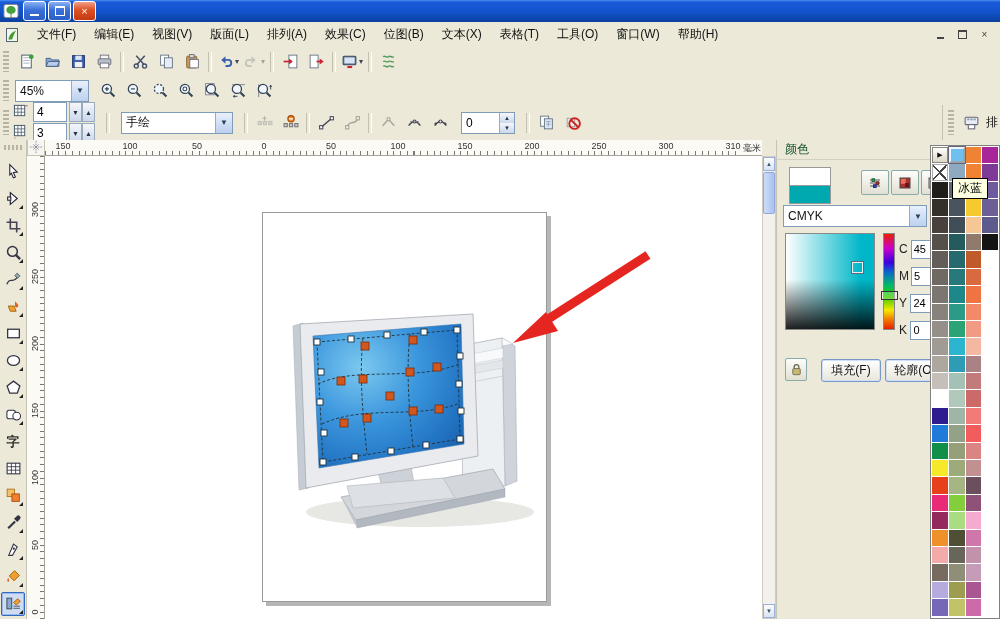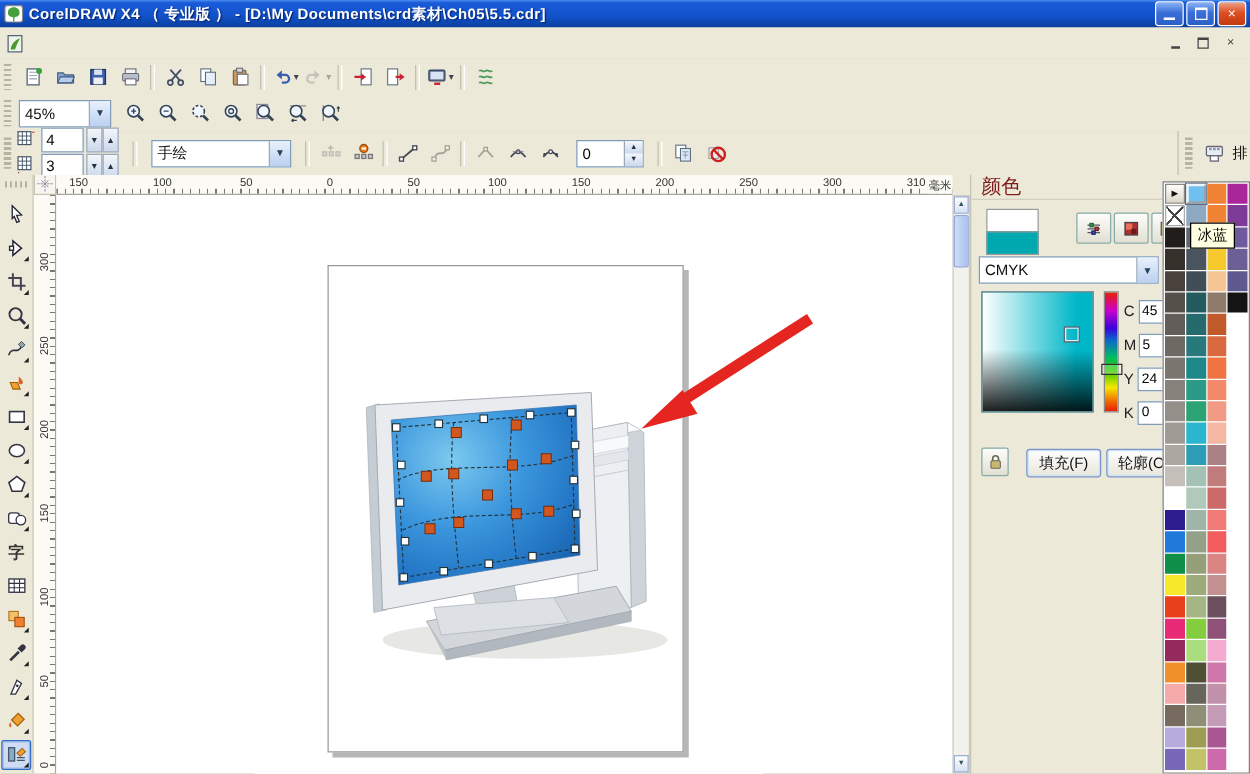--- a/index.html
+++ b/index.html
@@ -60,21 +60,21 @@
   .vlab{position:absolute;left:1px;transform:rotate(-90deg);transform-origin:center;font-size:9px;color:#333;width:14px;text-align:center;}
   .canvas{position:absolute;left:45px;top:16px;width:717px;height:463px;background:#fff;overflow:hidden;}
   .page{position:absolute;left:217px;top:56px;width:283px;height:388px;background:#fff;border:1px solid #999;box-shadow:4px 4px 0 0 #b6b6b6;}
   .canvas svg.art{position:absolute;left:0;top:0;}
   
   .vscroll{position:absolute;left:762px;top:16px;width:14px;height:463px;background:#f2f1ec;border:1px solid #d0ccc0;box-sizing:border-box;}
   .sbtn{position:absolute;left:0;width:12px;height:14px;background:linear-gradient(180deg,#fdfdfb,#d8e2f4);border:1px solid #9ab0d8;box-sizing:border-box;display:flex;align-items:center;justify-content:center;font-size:6px;color:#356;}
   .sthumb{position:absolute;left:0;top:15px;width:12px;height:42px;background:linear-gradient(90deg,#cfdcf8,#aac2ee);border:1px solid #90a8dc;border-radius:2px;box-sizing:border-box;}
   
   .docker{position:absolute;left:776px;top:0;width:154px;height:479px;background:#ece9d8;border-left:1px solid #c8c4b4;overflow:hidden;}
-  .dtitle{height:19px;line-height:19px;padding-left:8px;font-size:16px;color:#7f1d1d;border-bottom:1px solid #d4d0c0;}
+  .dtitle{height:19px;line-height:19px;padding-left:8px;font-size:12px;color:#14532d;border-bottom:1px solid #d4d0c0;}
   .swatch{position:absolute;left:12px;width:42px;height:19px;border:1px solid #999;box-sizing:border-box;}
   .dbtn{position:absolute;width:26px;height:23px;border:1px solid #8aa;border-radius:2px;background:linear-gradient(180deg,#fdfdfb,#e2e0d2);display:flex;align-items:center;justify-content:center;}
   .picker{position:absolute;left:8px;top:93px;width:90px;height:97px;border:1px solid #888;box-sizing:border-box;background:linear-gradient(to top,rgba(0,0,0,.88),rgba(0,0,0,0) 52%),linear-gradient(to right,#ffffff,rgba(255,255,255,0) 85%),#00b7c9;}
   .psel{position:absolute;left:66px;top:28px;width:9px;height:9px;border:1px solid #eee;outline:1px solid #667;}
   .huebar{position:absolute;left:106px;top:93px;width:12px;height:97px;border:1px solid #888;box-sizing:border-box;background:linear-gradient(to bottom,#e82000 0%,#cc00cc 15%,#3b00dd 30%,#0b66cc 40%,#00ba66 54%,#33cc00 66%,#f5e800 80%,#f07000 91%,#e82000 100%);}
   .hsel{position:absolute;left:104px;top:151px;width:15px;height:7px;border:1px solid #333;background:rgba(255,255,255,.25);}
   .crow{position:absolute;left:122px;width:40px;height:18px;display:flex;align-items:center;gap:3px;}
   .crow .clab{font-size:12px;color:#222;width:9px;}
   .crow .cin{width:24px;height:17px;background:#fff;border:1px solid #7f9db9;padding:0 2px;font-size:11px;display:flex;align-items:center;}
   .lockbtn{position:absolute;left:8px;top:218px;width:20px;height:21px;border:1px solid #8aa;border-radius:2px;background:linear-gradient(180deg,#fdfdfb,#e2e0d2);display:flex;align-items:center;justify-content:center;}
@@ -95,39 +95,52 @@
 <div id="app">
 
   <div class="titlebar">
     <span class="appicon">
       <svg viewBox="0 0 16 16" width="16" height="15">
           <rect x="0.5" y="0.5" width="15" height="14" rx="2" fill="#fff" stroke="#888"></rect>
           <path d="M8 2 C11 2 13 4 13 6.5 C13 9 11 10.5 8.6 10.5 L8.6 12.5 L7.4 12.5 L7.4 10.5 C5 10.5 3 9 3 6.5 C3 4 5 2 8 2 Z" fill="#46a03c"></path>
           <path d="M7.4 12.5 h1.2 v1.5 h-1.2 z" fill="#46a03c"></path>
         </svg>
     </span>
-    <span class="ttext">CorelDRAW X4 （ 专业版 ） - [D:\My Documents\crd素材\Ch05\5.5.cdr]</span>
     <span class="wbtns">
       <span class="wbtn">
           <b class="minline"></b>
         </span>
       <span class="wbtn">
           <b class="restbox"></b>
         </span>
       <span class="wbtn close">×</span>
     </span>
   </div>
 
   <div class="menubar">
     <span class="docicon">
       <svg viewBox="0 0 16 16" width="16" height="16">
           <rect x="2.5" y="1.5" width="11" height="13" fill="#eef6ea" stroke="#567"></rect>
           <path d="M4.5 12.5 C5 8 8 5 12 3.5 C10 7 9 10 8 12.5 Z" fill="#4a9a30"></path>
         </svg>
     </span>
+    <span id="menu-items" style="display:flex;">
+        <span class="mitem">文件(F)</span>
+        <span class="mitem">编辑(E)</span>
+        <span class="mitem">视图(V)</span>
+        <span class="mitem">版面(L)</span>
+        <span class="mitem">排列(A)</span>
+        <span class="mitem">效果(C)</span>
+        <span class="mitem">位图(B)</span>
+        <span class="mitem">文本(X)</span>
+        <span class="mitem">表格(T)</span>
+        <span class="mitem">工具(O)</span>
+        <span class="mitem">窗口(W)</span>
+        <span class="mitem">帮助(H)</span>
+      </span>
     <span class="mdibtns">
       <span class="mdib">
           <b class="minline"></b>
         </span>
       <span class="mdib">
           <b class="restbox"></b>
         </span>
       <span class="mdib">×</span>
     </span>
   </div>

